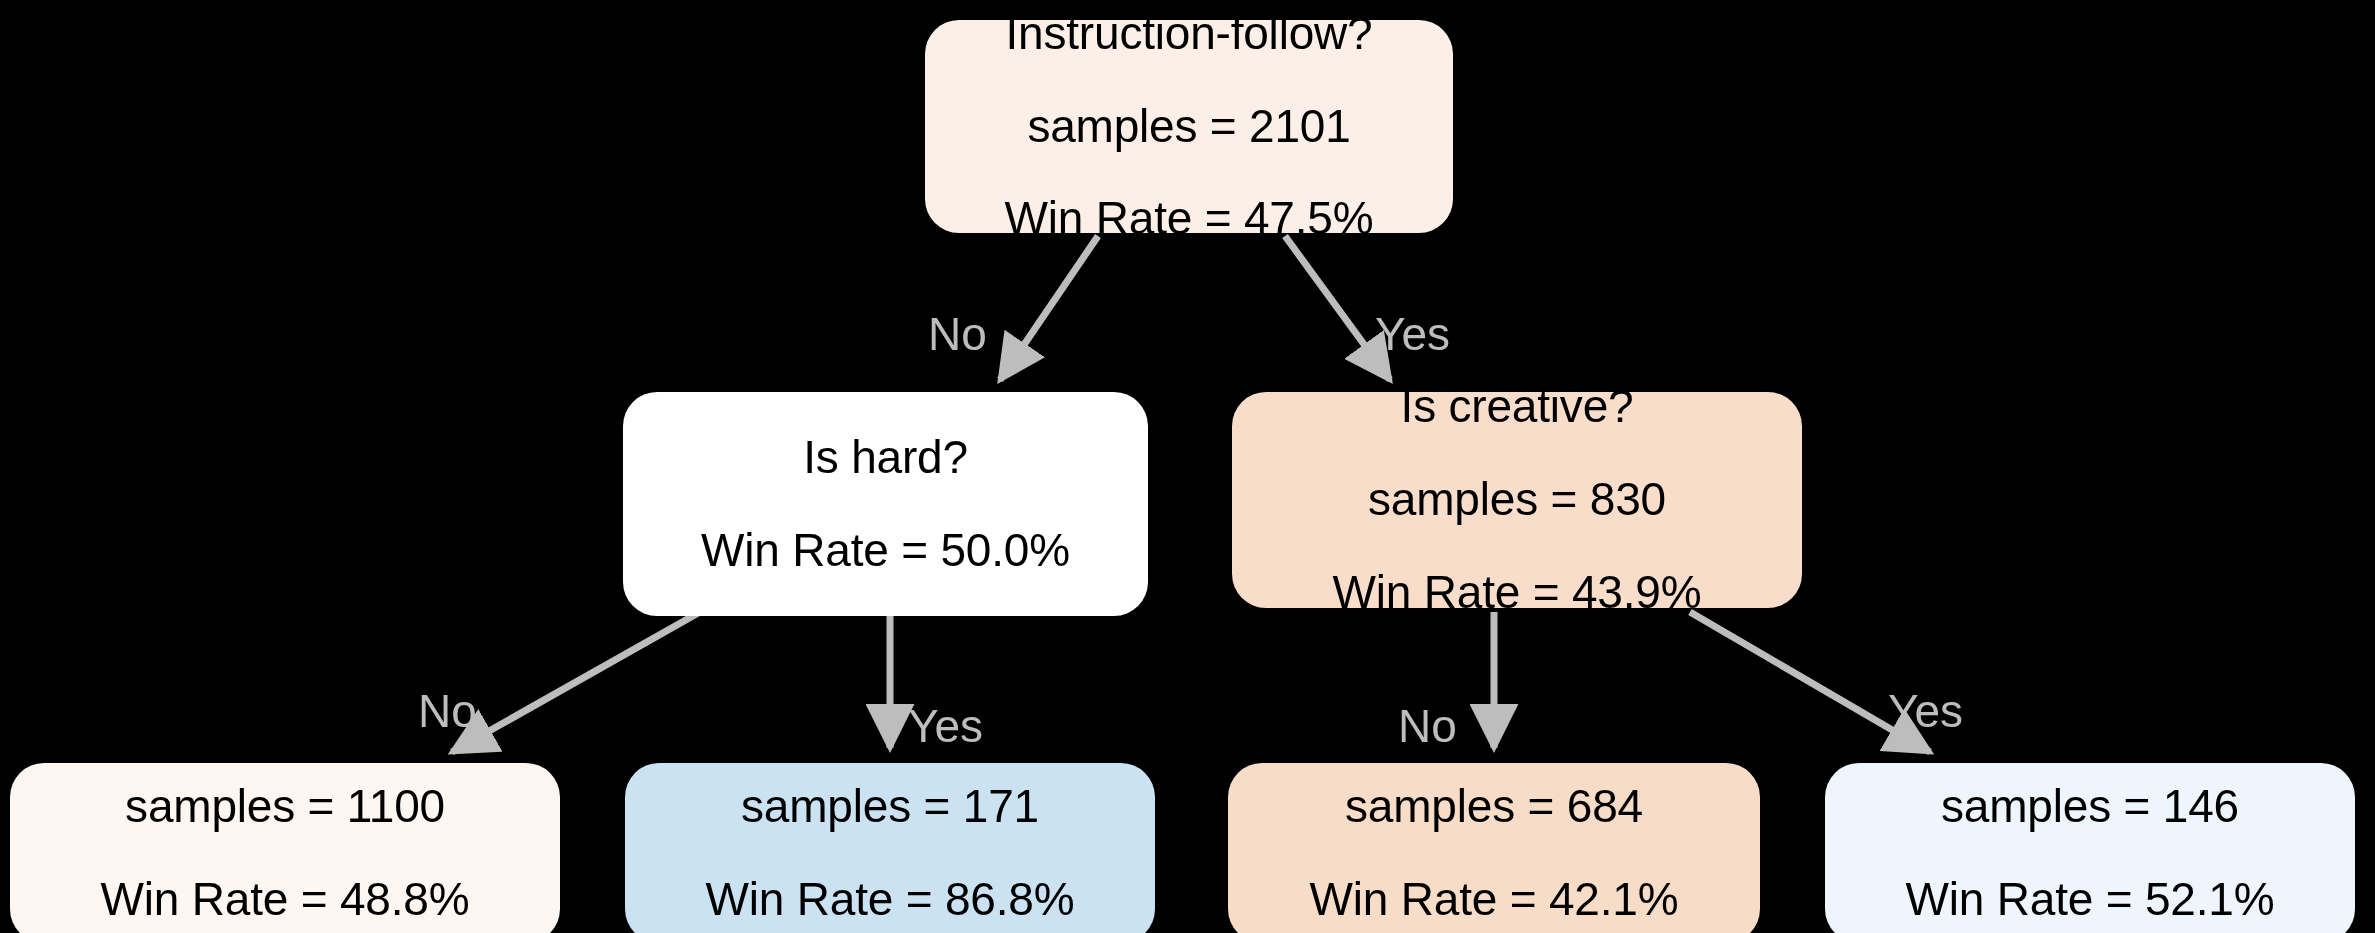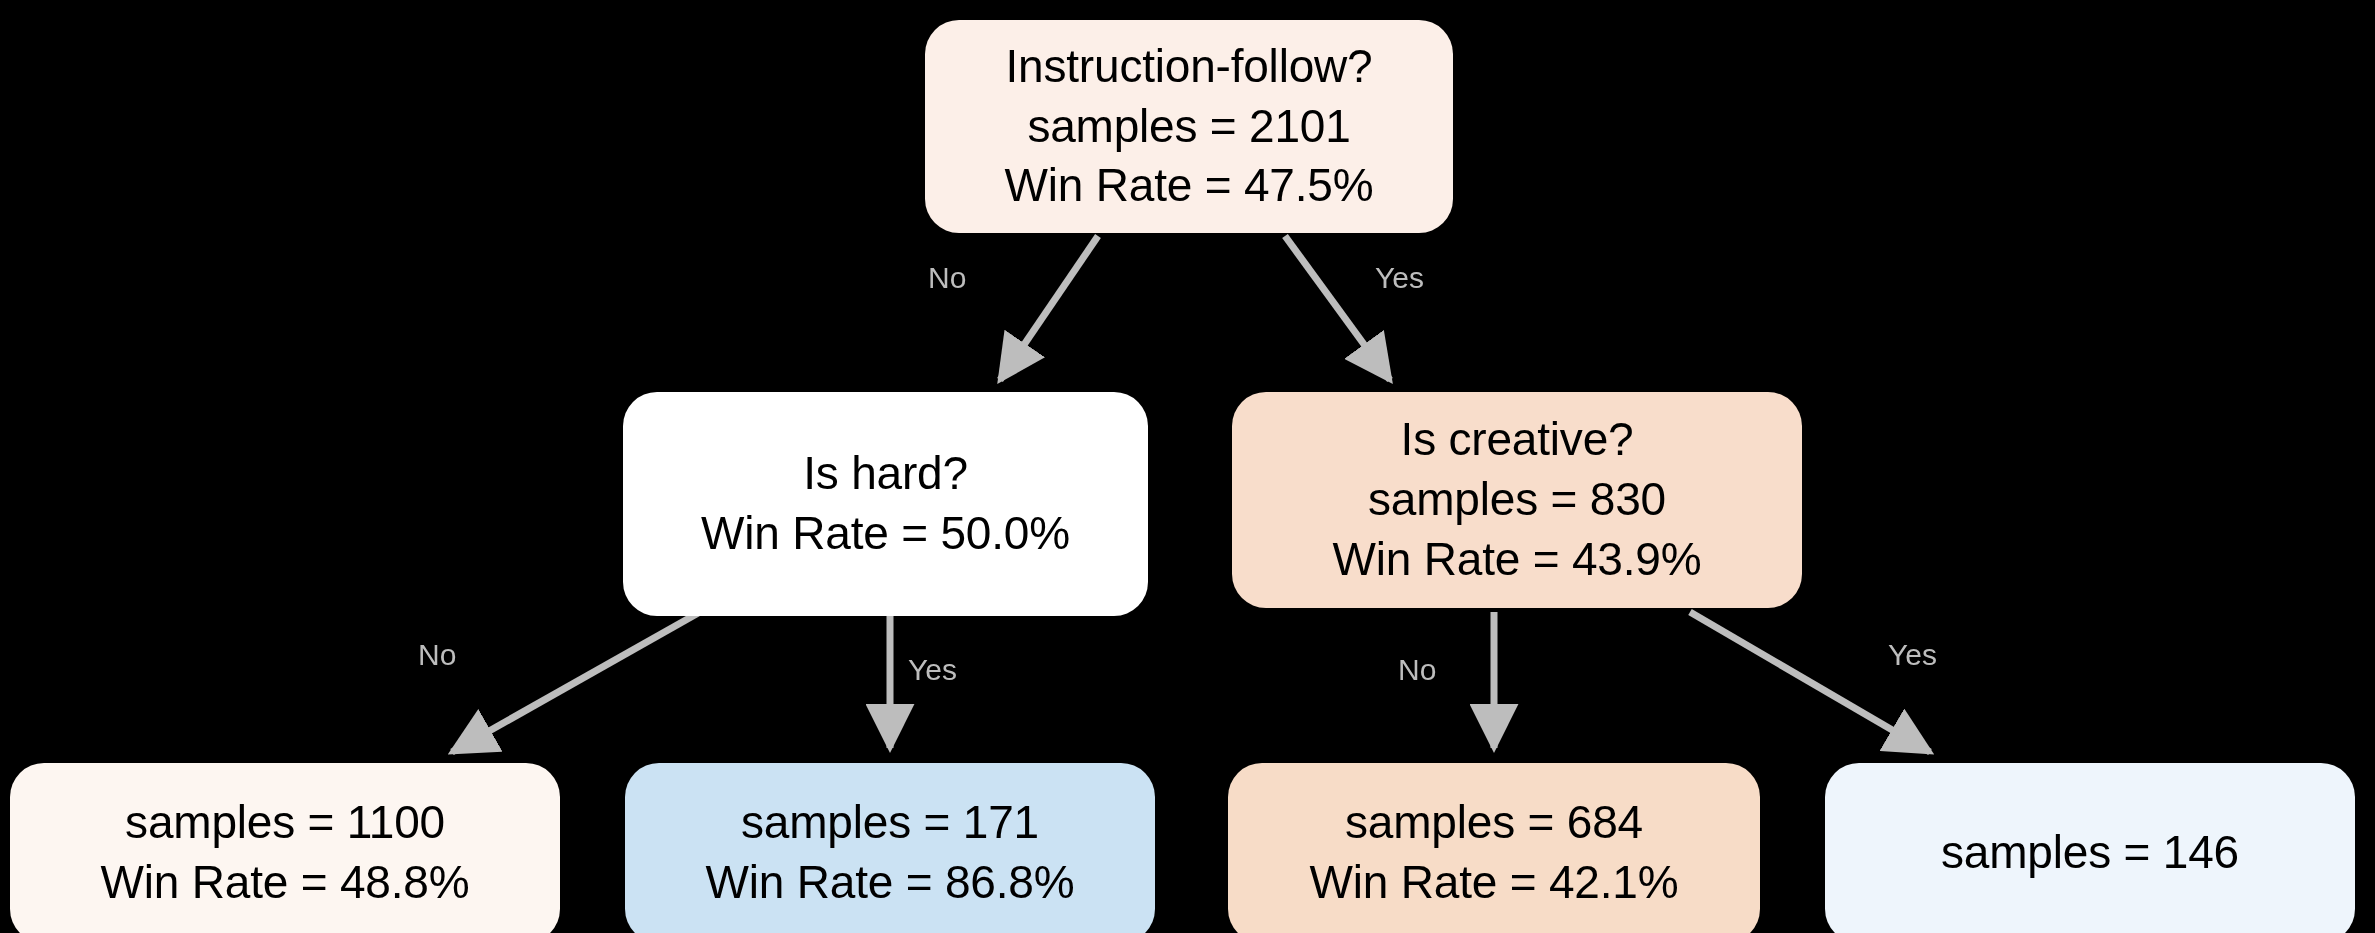--- a/index.html
+++ b/index.html
@@ -31,30 +31,32 @@
     display: flex;
     flex-direction: column;
     align-items: center;
     justify-content: center;
     color: #000000;
     text-align: center;
     line-height: 1.30;
     font-size: 46px;
     letter-spacing: -0.2px;
     white-space: nowrap;
+    gap: 33px;
   }
   .node .ln {
     display: block;
   }
   .edge-label {
     position: absolute;
     color: #bdbdbd;
-    font-size: 30px;
+    font-size: 46px;
     line-height: 1;
     white-space: nowrap;
+    margin-top: 48px;
   }
 </style>
 </head>
 <body>
 
 <div id="stage">
 
   <svg id="edge-layer" viewBox="0 0 2375 933" width="2375" height="933" xmlns="http://www.w3.org/2000/svg">
     <defs>
       <marker id="arrow" viewBox="0 0 10 10" refX="9" refY="5" markerWidth="7" markerHeight="7" orient="auto-start-reverse">
@@ -102,20 +104,21 @@
     <span class="ln">Win Rate = 86.8%</span>
   </div>
 
   <div class="node" style="left:1228px; top:763px; width:532px; height:180px; background:#f7dcc7;">
     <span class="ln">samples = 684</span>
     <span class="ln">Win Rate = 42.1%</span>
   </div>
 
   <div class="node" style="left:1825px; top:763px; width:530px; height:180px; background:#eef5fc;">
     <span class="ln">samples = 146</span>
+    <span class="ln">Win Rate = 52.1%</span>
   </div>
 
   <div class="edge-label" style="left:928px; top:263px;">No</div>
 
   <div class="edge-label" style="left:1375px; top:263px;">Yes</div>
 
   <div class="edge-label" style="left:418px; top:640px;">No</div>
 
   <div class="edge-label" style="left:908px; top:655px;">Yes</div>
 

